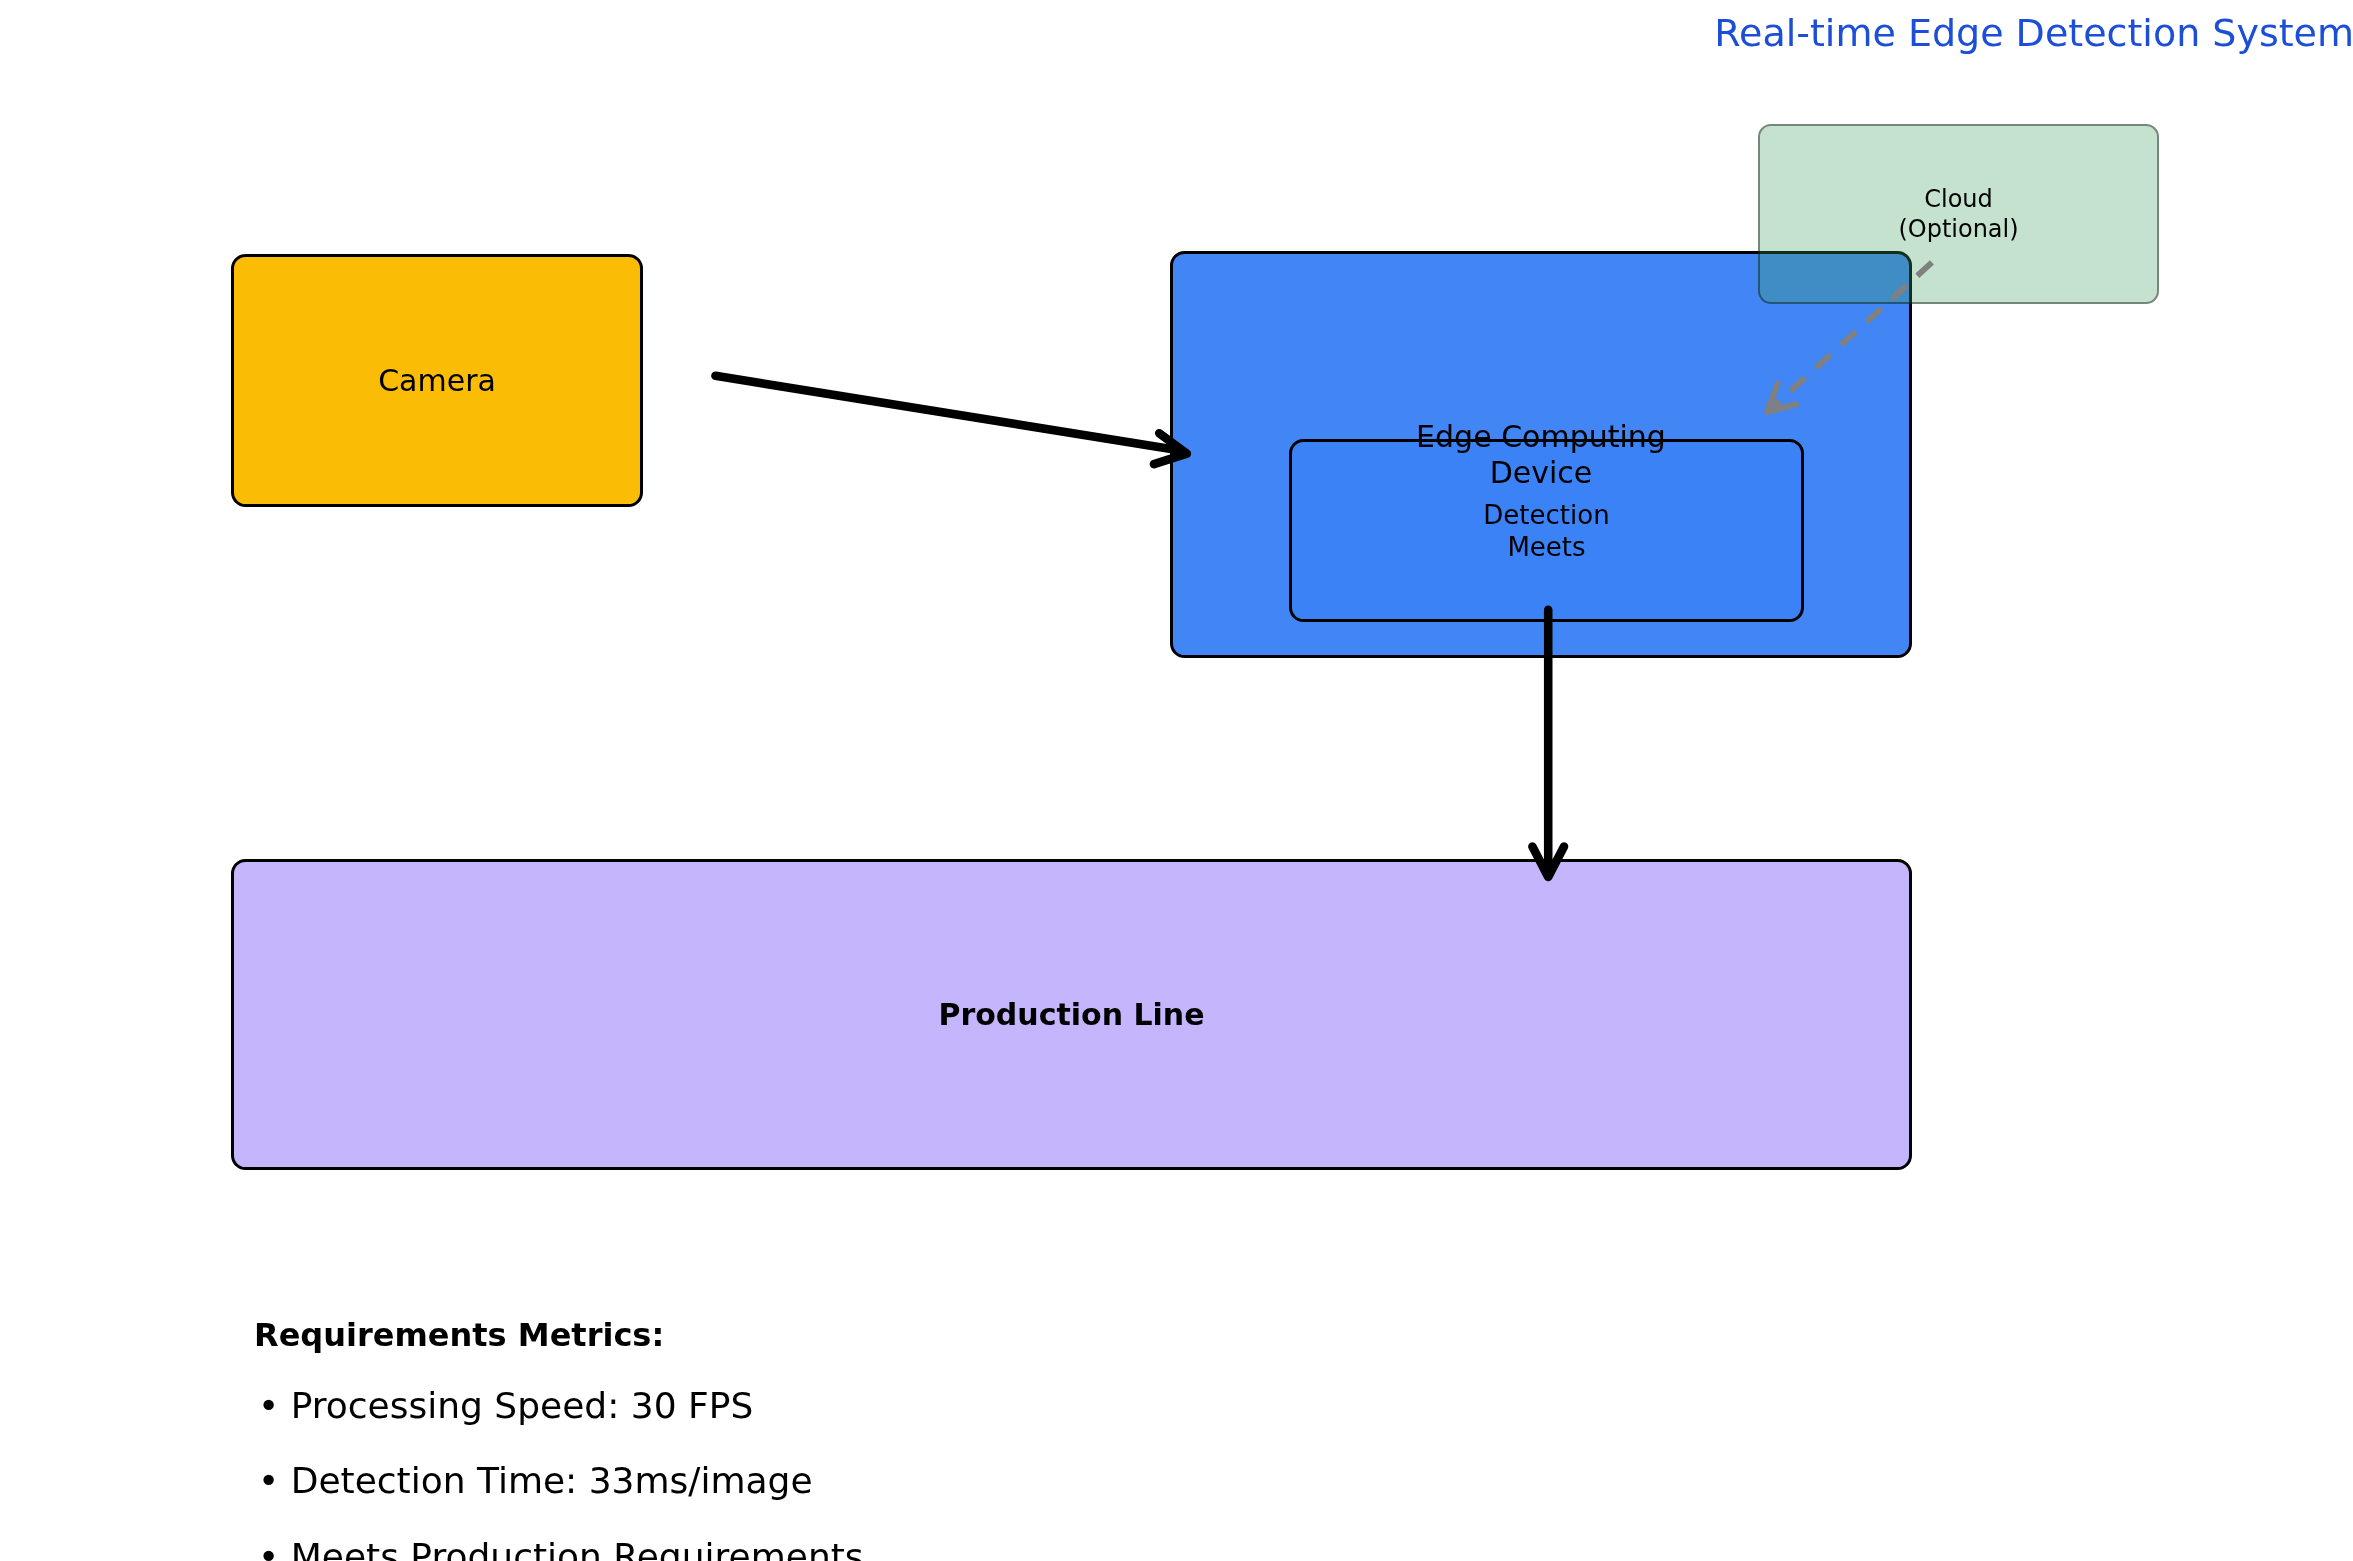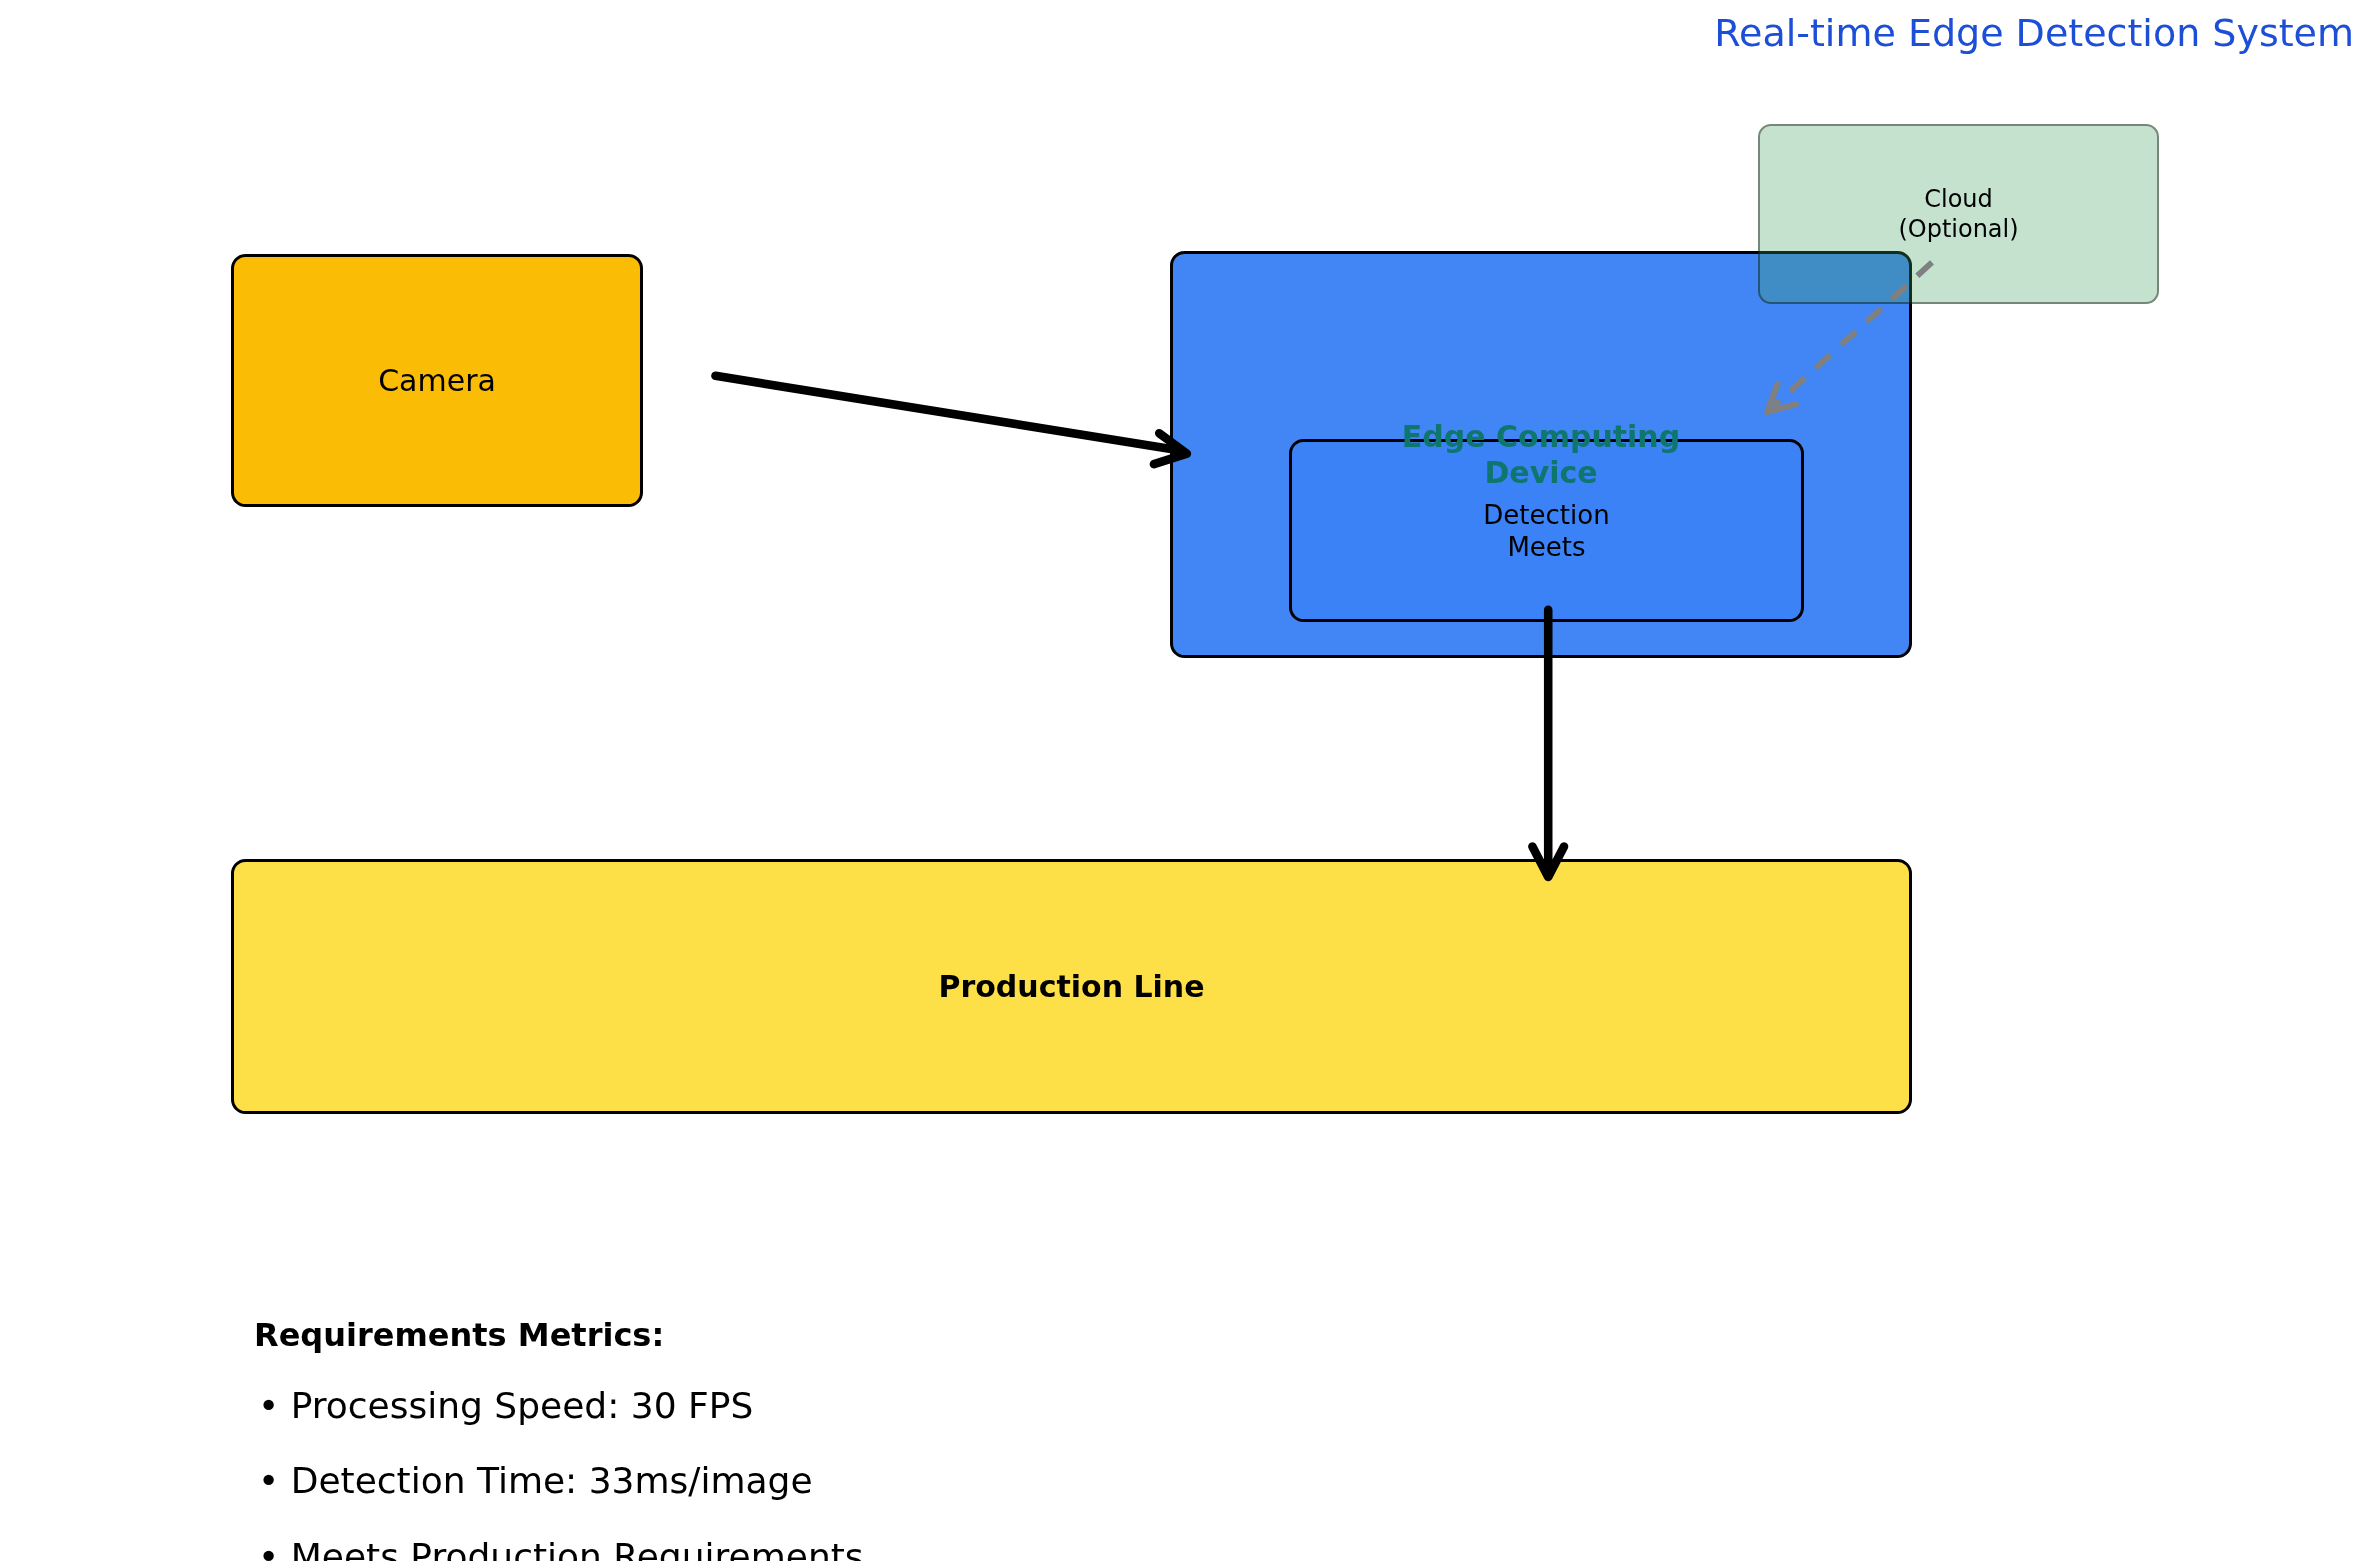--- a/index.html
+++ b/index.html
@@ -47,33 +47,33 @@
   }
   #node-detection-model {
     left: 1289px; top: 439px; width: 515px; height: 183px;
     background: #3b82f6;
     font-size: 26px; line-height: 32px; font-weight: normal;
   }
   #edge-device-label {
     position: absolute;
     left: 1170px; top: 419px; width: 742px;
     text-align: center;
-    font-size: 30px; line-height: 36px; font-weight: bold;
-    color: #0f766e;
+    font-size: 30px; line-height: 36px; font-weight: normal;
+    color: #000000;
   }
   #node-cloud {
     left: 1758px; top: 100px; width: 401px; height: 180px;
     background: rgba(60, 160, 90, 0.30);
     border: 2.6px solid rgba(0, 0, 0, 0.40);
     border-radius: 13px;
     font-size: 24px; line-height: 30px; font-weight: normal; margin-top: 24px;
   }
   #node-production-line {
-    left: 231px; top: 859px; width: 1681px; height: 255px;
-    background: #fde047;
+    left: 231px; top: 859px; width: 1681px; height: 311px;
+    background: #c4b5fd;
     font-size: 30px; font-weight: bold;
   }
   .two-line span { display: block; }
   #arrows-layer {
     position: absolute;
     left: 0; top: 0;
     width: 2354px;
     height: 1562px;
     pointer-events: none;
   }

